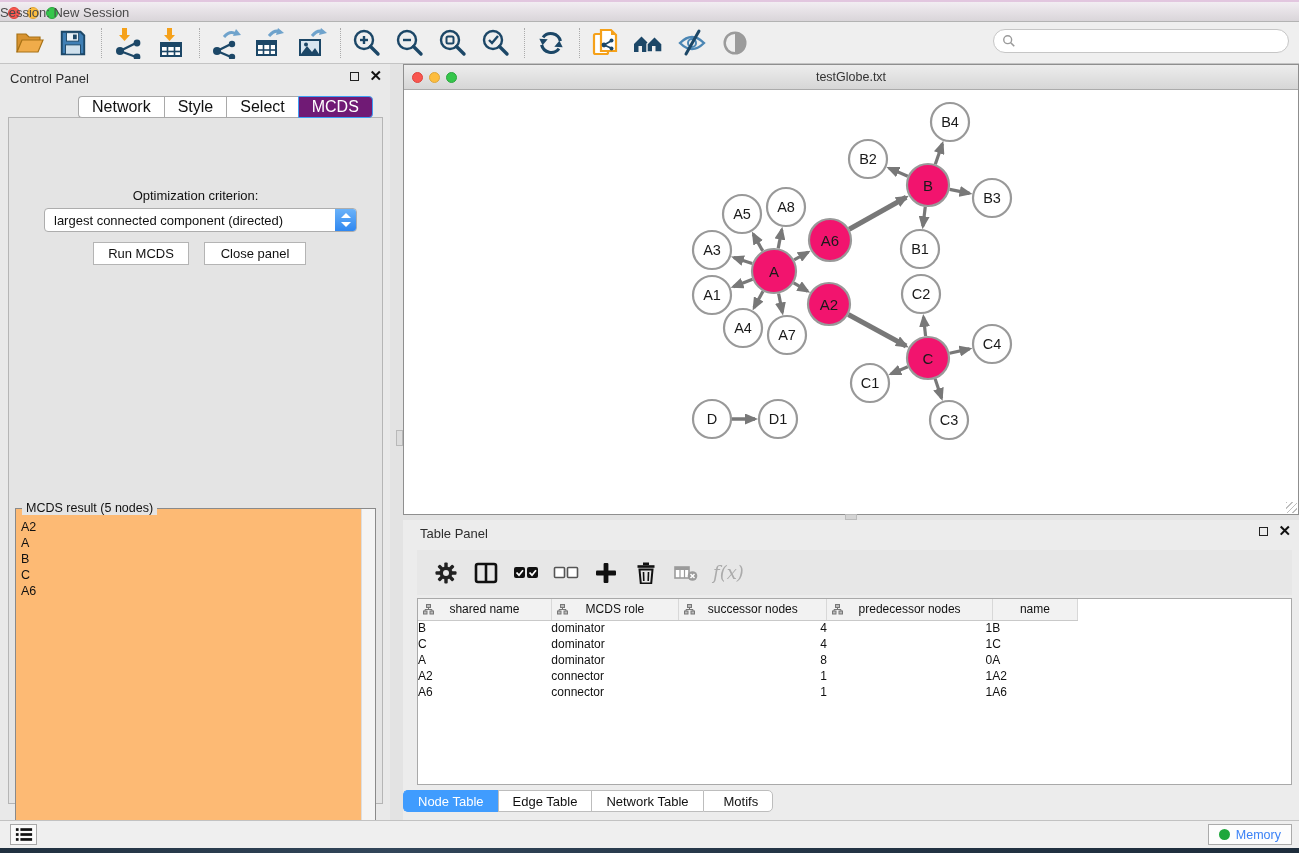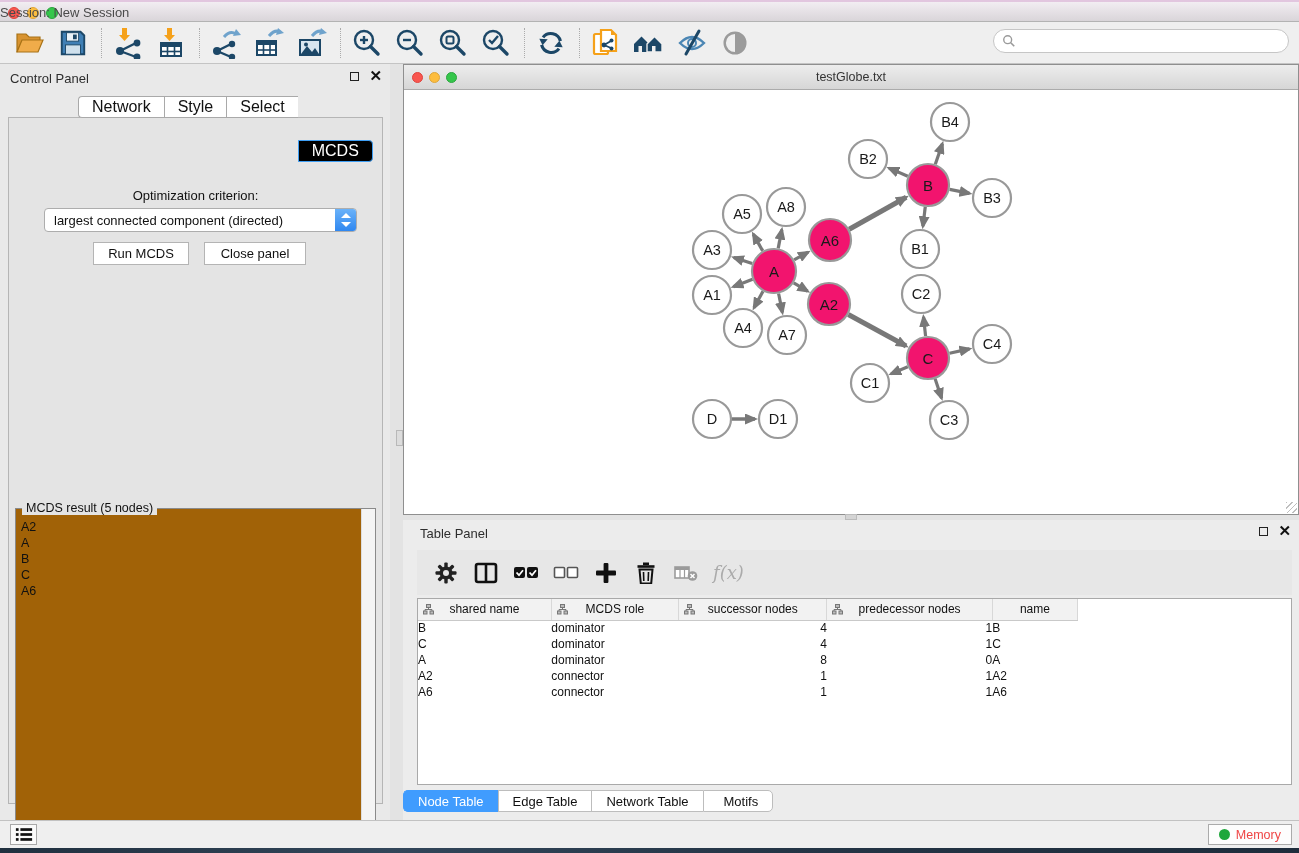--- a/index.html
+++ b/index.html
@@ -38,21 +38,21 @@
   .cp-title { position:absolute; left:10px; top:7px; font-size:13px; color:#2E2E2E; }
   .panel-icons { position:absolute; right:8px; top:7px; display:flex; gap:10px; align-items:center; }
   .float-ico { width:9px; height:9px; border:1.5px solid #222; background:transparent; }
   .close-ico { font-size:15px; font-weight:bold; color:#111; line-height:10px; }
 
   .cp-tabs { position:absolute; left:78px; top:32px; display:flex; z-index:3; }
   .cp-tab { height:22px; padding:0 13px; font-size:16px; display:flex; align-items:center;
     background:#FFFFFF; border:1px solid #A9A9A9; border-right:none; color:#111; }
   .cp-tab:first-child { border-radius:4px 0 0 4px; }
   .cp-tab:last-child { border-right:1px solid #A9A9A9; border-radius:0 4px 4px 0; }
-  .cp-tab.selected { background:#000000; border-color:#3E9EF4; color:#FFFFFF;margin-top:44px; }
+  .cp-tab.selected { background:#701a75; border-color:#3E9EF4; color:#FFFFFF; }
 
   .cp-box { position:absolute; left:8px; top:53px; width:375px; height:687px;
     background:#E4E4E4; border:1px solid #B5B5B5; }
   .opt-label { position:absolute; left:0; width:100%; top:70px; text-align:center;
     font-size:13px; color:#111; }
   .dropdown { position:absolute; left:35px; top:90px; width:313px; height:24px;
     background:#FFFFFF; border:1px solid #ADADAD; border-radius:4px;
     display:flex; align-items:center; font-size:13px; color:#111; }
   .dropdown .dd-text { padding-left:9px; flex:1; }
   .dd-stepper { width:21px; height:22px; border-radius:0 3px 3px 0;
@@ -61,21 +61,21 @@
     border-left:5px solid transparent; border-right:5px solid transparent; }
   .dd-stepper .up { top:4px; border-bottom:5px solid #fff; }
   .dd-stepper .down { bottom:4px; border-top:5px solid #fff; }
   .cp-btn { position:absolute; top:124px; height:23px; background:#FFFFFF;
     border:1px solid #B4B4B4; border-radius:0; font-size:13px; color:#111;
     display:flex; align-items:center; justify-content:center; }
   .btn-run { left:84px; width:96px; }
   .btn-close { left:195px; width:102px; }
 
   .result-group { position:absolute; left:6px; top:390px; width:361px; height:338px;
-    border:1px solid #8A8A8A; background:#a16207; }
+    border:1px solid #8A8A8A; background:#fdba74; }
   .result-legend { position:absolute; left:6px; top:-8px; background:#E4E4E4;
     padding:0 4px; font-size:12.5px; color:#111; }
   .result-list { position:absolute; left:0; top:6px; bottom:0; right:14px;
     padding:4px 0 0 5px; font-size:12.5px; color:#111; line-height:16px; overflow:hidden; }
   .result-scroll { position:absolute; right:0; top:0; bottom:0; width:14px;
     background:#F4F4F4; border-left:1px solid #DDD; }
 
   
   .net-window { position:absolute; left:403px; top:64px; width:896px; height:451px;
     border:1px solid #8F8F8F; background:#FFFFFF; }
@@ -121,21 +121,21 @@
   .tp-tab:last-child { border-right:1px solid #BDBDBD; border-radius:0 5px 5px 0;padding-left:20px; }
   .tp-tab.selected { background:#409CFE; border-color:#409CFE; color:#FFFFFF; }
 
   
   .statusbar { position:absolute; left:0; top:820px; width:100%; height:28px;
     background:#EFEFEF; border-top:1px solid #C2C2C2; }
   .list-btn { position:absolute; left:10px; top:3px; width:27px; height:21px;
     background:#FAFAFA; border:1px solid #A8A8A8; display:flex; align-items:center; justify-content:center; }
   .memory-btn { position:absolute; right:7px; top:3px; height:21px; padding:0 10px;
     background:#FDFDFD; border:1px solid #ABABAB; display:flex; align-items:center; gap:6px;
-    font-size:12.5px; color:#ef4444; }
+    font-size:12.5px; color:#3b82f6; }
   .mem-dot { width:11px; height:11px; border-radius:50%; background:#1FA73C; }
   .desk-strip { position:absolute; left:0; top:848px; width:100%; height:5px;
     background:linear-gradient(90deg,#20303F,#32465A 30%,#243546 60%,#1E2D3C); }
 </style>
 </head>
 <body>
 
 <div id="app">
 
   <div class="titlebar">

